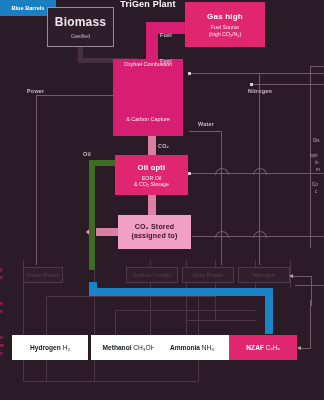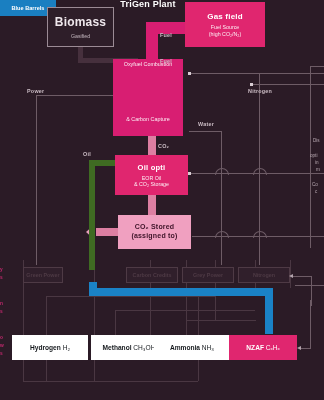--- a/index.html
+++ b/index.html
@@ -156,21 +156,21 @@
   <div class="pipe-blue" style="left:89px;top:282px;width:8px;height:14px;"></div>
   <div class="pipe-blue" style="left:89px;top:288px;width:184px;height:8px;"></div>
   <div class="pipe-blue" style="left:265px;top:288px;width:8px;height:46px;"></div>
 
   <div class="node" id="biomass">
     <div class="t">Biomass</div>
     <div class="s">Gasified</div>
   </div>
 
   <div class="node" id="gasfield">
-    <div class="t">Gas field</div>
+    <div class="t">Gas high</div>
     <div class="s">Fuel Source</div>
     <div class="s">(high CO₂/N₂)</div>
   </div>
 
   <div class="node" id="trigen">
     <div class="t">TriGen Plant</div>
     <div class="s">Oxyfuel Combustion</div>
     <div class="s">&amp; Carbon Capture</div>
     <div id="plant-icon">
       <svg viewBox="0 0 30 22" width="30" height="22" aria-hidden="true">

